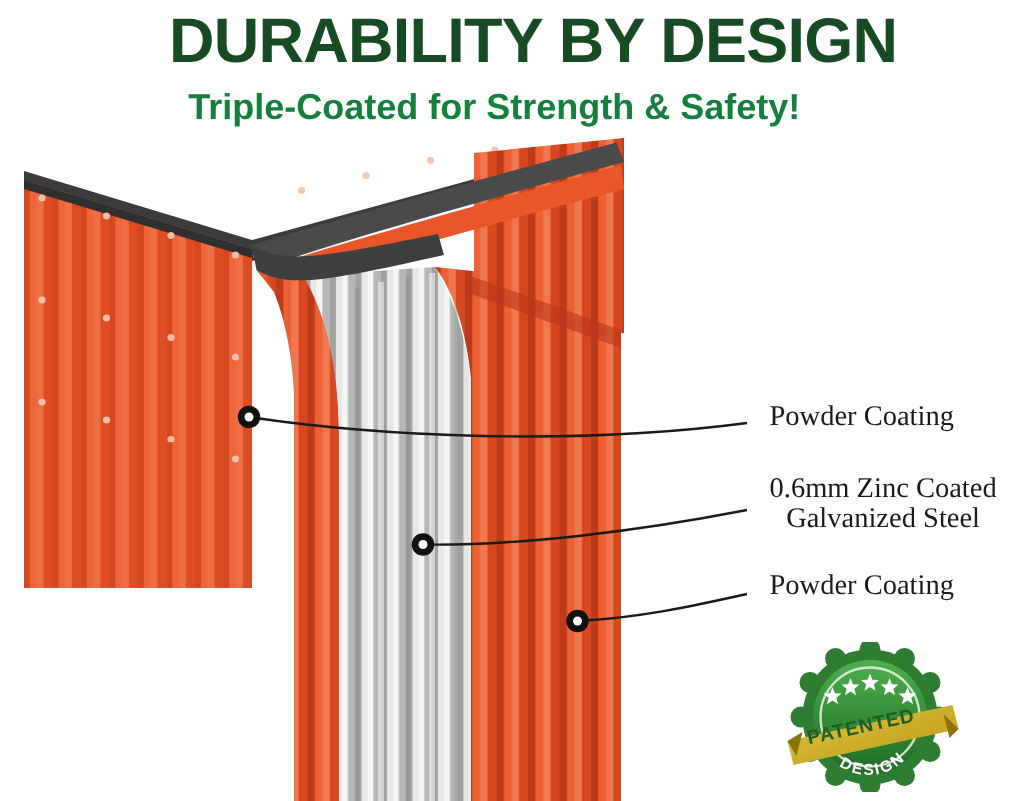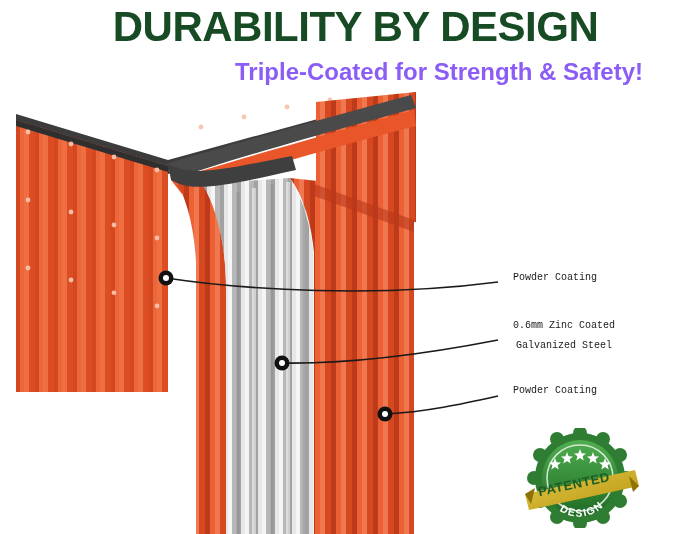--- a/index.html
+++ b/index.html
@@ -29,40 +29,40 @@
     font-weight: bold;
     letter-spacing: -0.5px;
     color: #174b23;
     font-family: "Liberation Sans", sans-serif;
   }
   .subhead {
     position: absolute;
     left: 0;
     top: 58px;
     width: 627px;
-    text-align: right;
+    text-align: center;
     font-size: 24px;
     line-height: 28px;
     font-weight: bold;
-    color: #8b5cf6;
+    color: #15803d;
     font-family: "Liberation Sans", sans-serif;
   }
   .art {
     position: absolute;
     left: 0;
     top: 92px;
     width: 679px;
     height: 442px;
   }
   .callout {
     position: absolute;
-    font-size: 10px;
+    font-size: 19px;
     line-height: 20px;
     color: #1a1a1a;
-    font-family: Liberation Mono, monospace;
+    font-family: Liberation Serif, serif;
     white-space: pre-line;
   }
   .callout-1 { left: 497px; top: 268px; }
   .callout-2 { left: 497px; top: 316px; text-align: center; }
   .callout-3 { left: 497px; top: 381px; }
 
   .badge {
     position: absolute;
     left: 505px;
     top: 428px;

